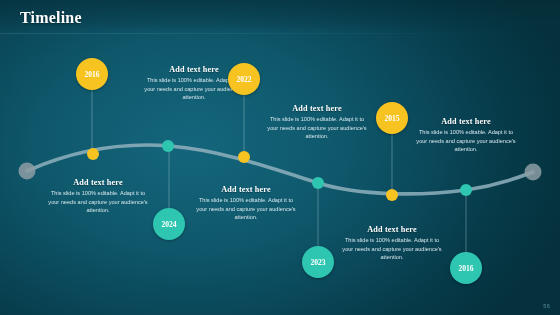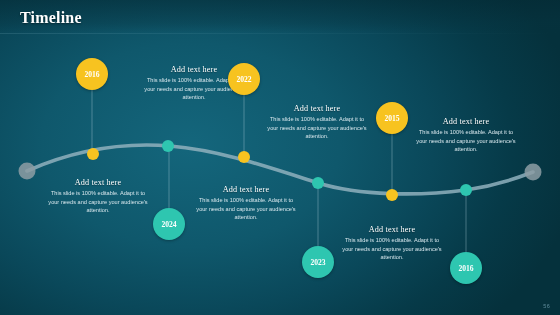--- a/index.html
+++ b/index.html
@@ -38,21 +38,21 @@
     font-family:"Liberation Serif",serif;
     font-weight:bold;color:#ffffff;
     box-shadow:0 1px 3px rgba(0,0,0,.30);
   }
   .year-circle.yellow{background:#f7c320;color:#ffffff;}
   .year-circle.teal{background:#2ec6b0;color:#ffffff;}
 
   .txt-block{position:absolute;text-align:center;}
   .txt-head{
     font-family:"Liberation Serif",serif;
-    font-weight:normal;font-size:8.2px;color:#ffffff;
+    font-weight:bold;font-size:8.2px;color:#ffffff;
     margin:0 0 2px 0;letter-spacing:.15px;
     text-shadow:0 1px 1px rgba(0,0,0,.35);
   }
   .txt-body{
     font-family:"Liberation Sans",sans-serif;
     font-size:5.6px;line-height:1.55;color:#d6e6ec;
     margin:0;
   }
   .page-num{
     position:absolute;right:10px;bottom:6px;

